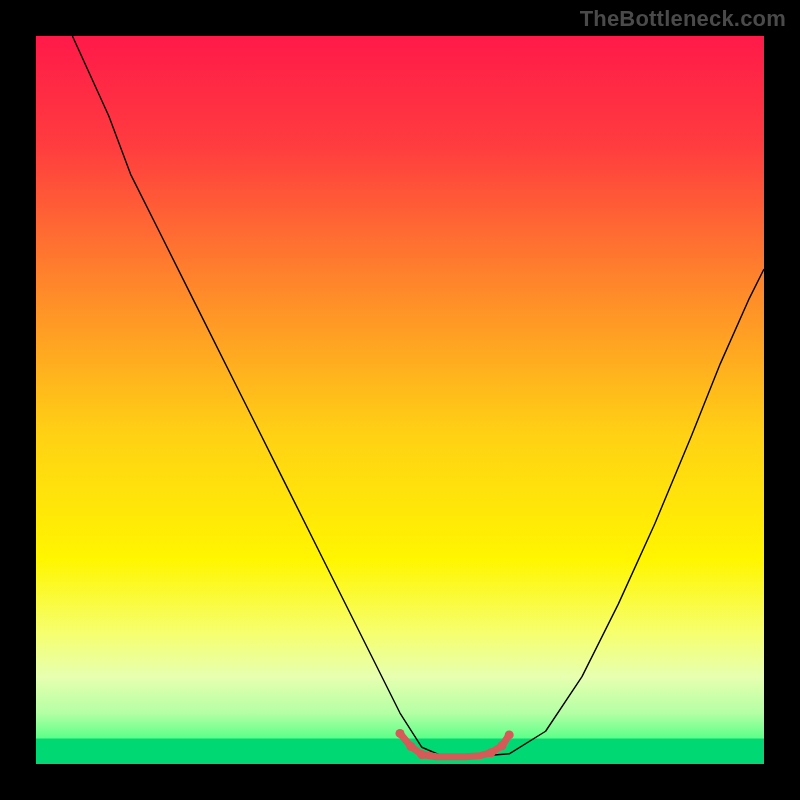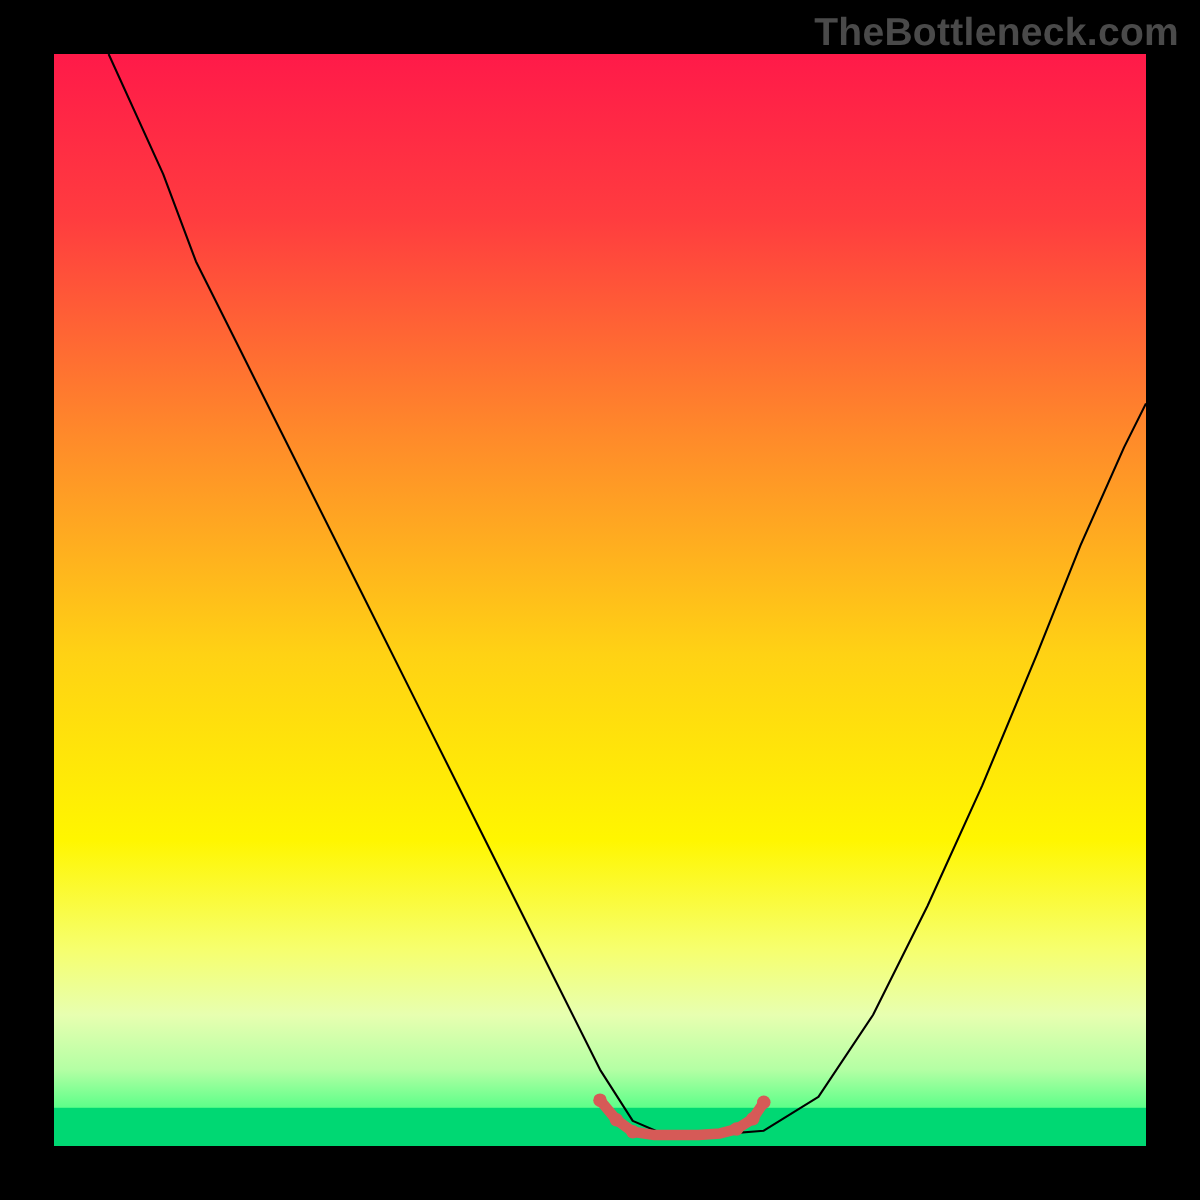--- a/index.html
+++ b/index.html
@@ -15,21 +15,21 @@
     position: relative;
     width: 800px;
     height: 800px;
     background: #000;
   }
   .watermark {
     position: absolute;
     top: 6px;
     right: 14px;
     color: #4a4a4a;
-    font-size: 26px;
+    font-size: 22px;
     font-weight: 600;
     letter-spacing: 0.2px;
     z-index: 3;
   }
   
   .plot {
     position: absolute;
     left: 36px;
     top: 36px;
     width: 728px;   

